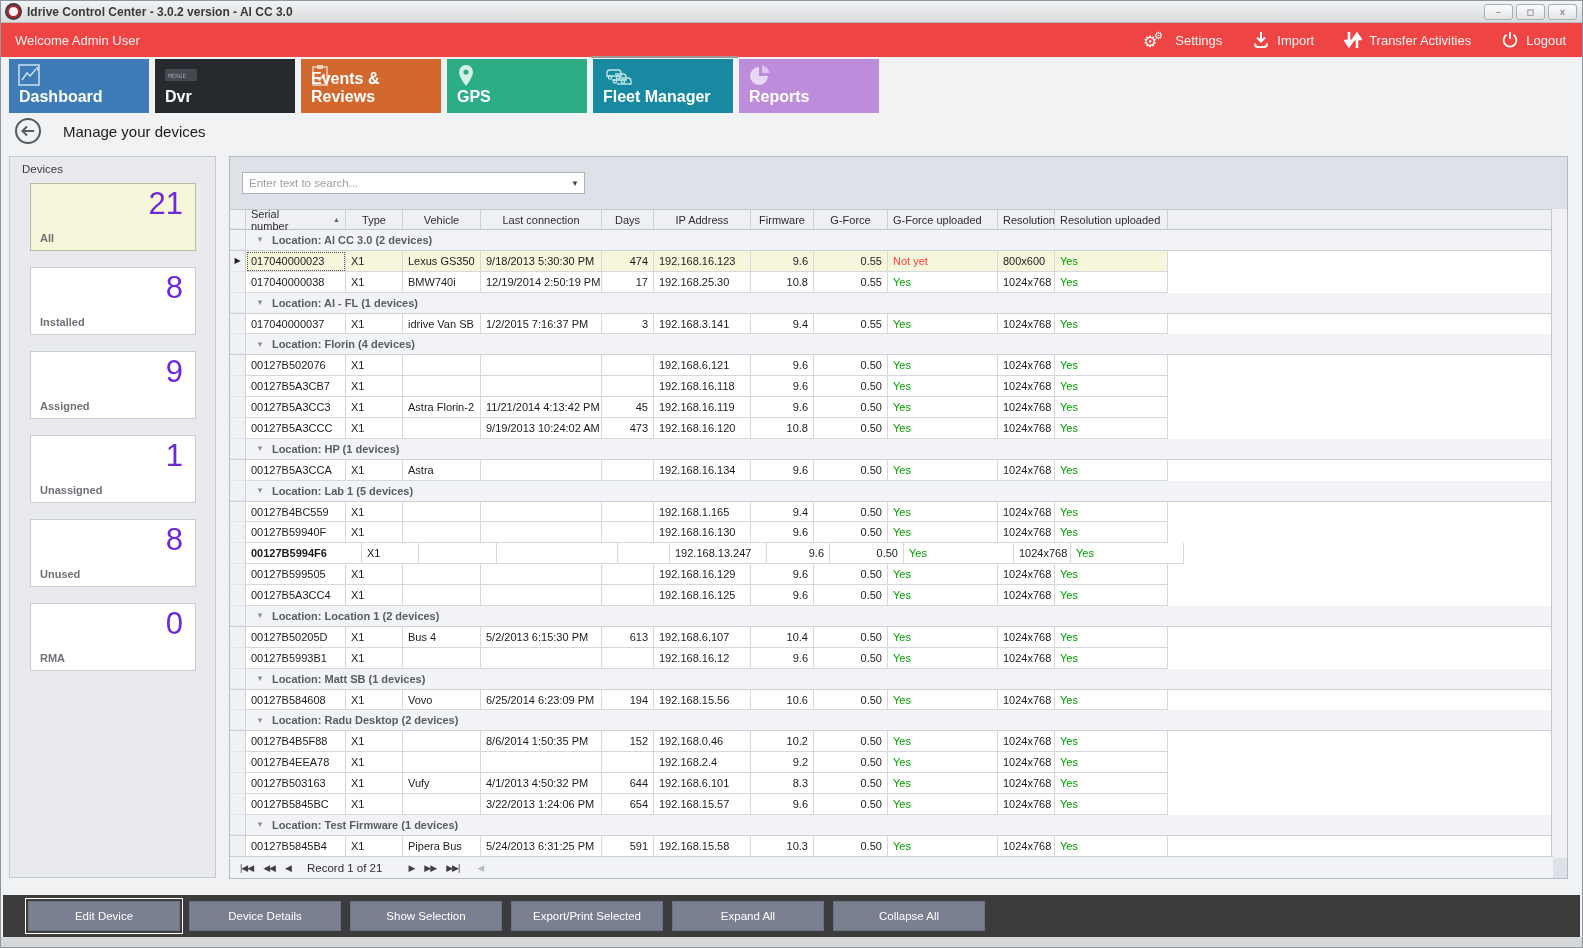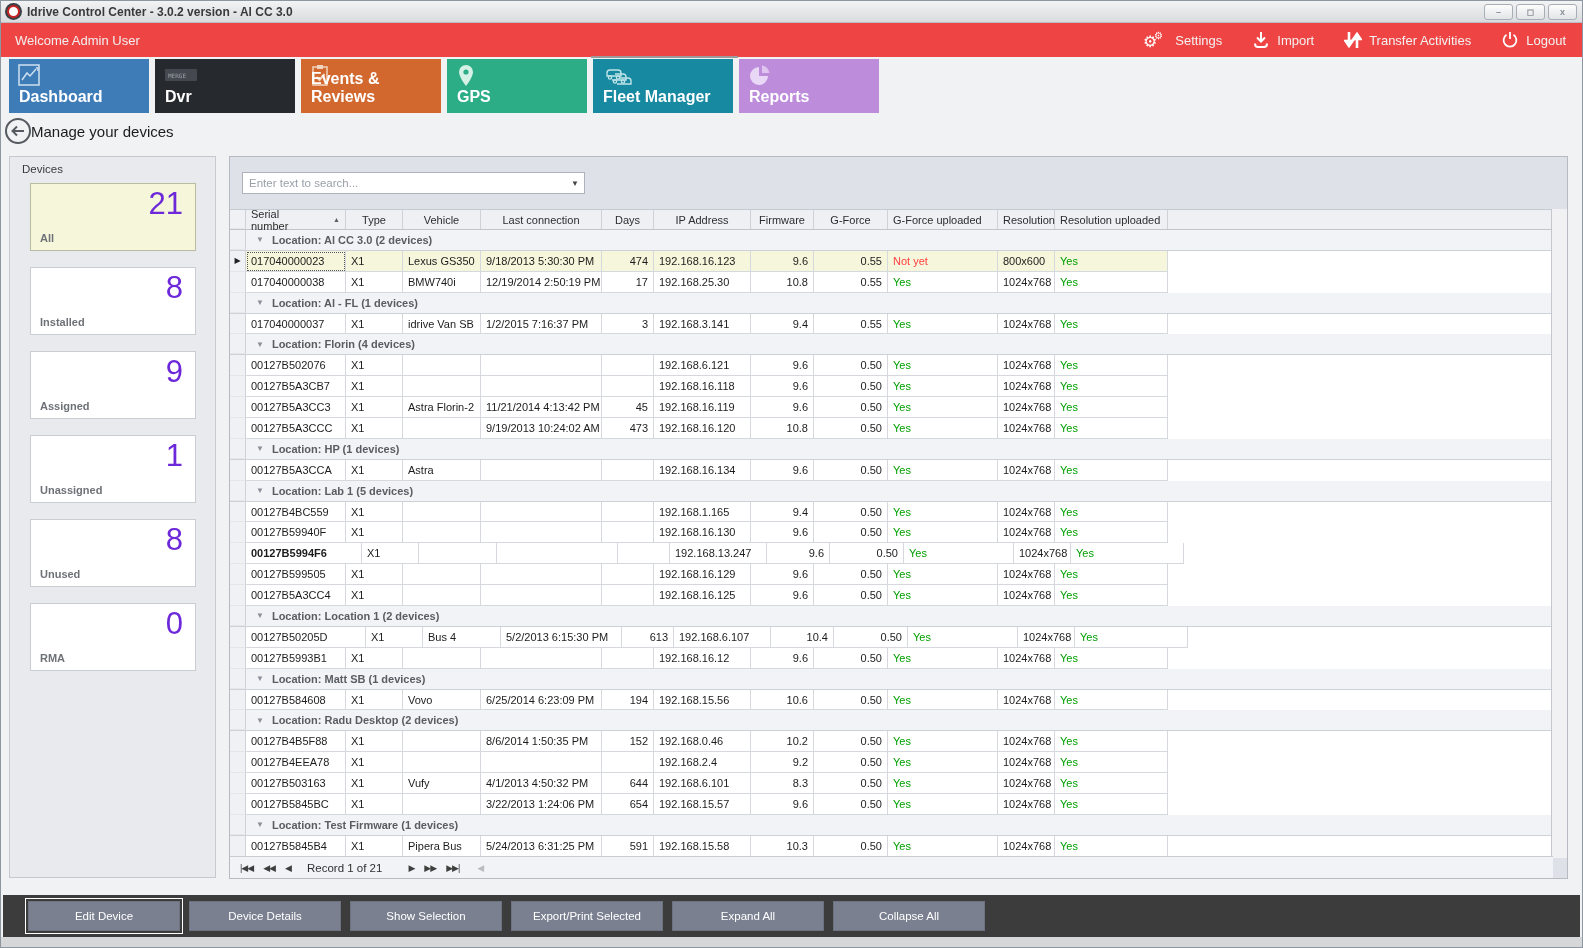--- a/index.html
+++ b/index.html
@@ -21,21 +21,21 @@
   .top-action svg { display:block; }
 
   
   .tabsbar { position:absolute; top:58px; left:8px; height:54px; display:flex; gap:6px; }
   .tab { position:relative; width:140px; height:54px; color:#fff; }
   .tab-indicator { position:absolute; top:-3px; left:-2px; right:-5px; height:2px; background:#9b9b9b; }
   .tab-icon { position:absolute; top:5px; left:9px; width:24px; height:24px; }
   .tab-label { position:absolute; bottom:7px; left:10px; font-size:16px; font-weight:bold; }
 
   
-  .page-head { position:absolute; top:117px; left:4px; display:flex; align-items:center; gap:0;justify-content:center; }
+  .page-head { position:absolute; top:117px; left:14px; display:flex; align-items:center; gap:22px;justify-content:center; }
   .back-btn { width:26px; height:26px; border-radius:50%; border:2px solid #555b61; display:flex; align-items:center; justify-content:center; background:transparent; }
   .page-title { font-size:15px; color:#1c1c1c; }
 
   
   .sidebar { position:absolute; top:155px; left:8px; width:207px; height:722px; background:#e9eaee; border:1px solid #c6c9d0; }
   .sidebar-title { font-size:11.5px; color:#3a3a3a; padding:6px 0 8px 12px; }
   .card { position:relative; width:166px; height:68px; margin:0 0 16px 20px; background:#fff; border:1px solid #c9ccd3; }
   .card.selected { background:#f6f6da; border-color:#b9bc9e; }
   .card-count { position:absolute; top:2px; right:12px; font-size:31px; color:#6d28d9; }
   .card-label { position:absolute; bottom:6px; left:9px; font-size:11px; font-weight:bold; color:#6e7176; }
@@ -512,21 +512,21 @@
           </div>
           <div class="grow group-row">
             <div class="gutter"></div>
             <div class="group-content">
               <span class="group-tri">▼</span>
               <span>Location: Location 1 (2 devices)</span>
             </div>
           </div>
           <div class="grow drow">
             <div class="gutter"></div>
-            <div class="cell" style="width: 120px;">00127B50205D</div>
+            <div class="cell" style="width: 100px;">00127B50205D</div>
             <div class="cell" style="width: 57px;">X1</div>
             <div class="cell" style="width: 78px;">Bus 4</div>
             <div class="cell" style="width: 121px;">5/2/2013 6:15:30 PM</div>
             <div class="cell right" style="width: 52px;">613</div>
             <div class="cell" style="width: 97px;">192.168.6.107</div>
             <div class="cell right" style="width: 63px;">10.4</div>
             <div class="cell right" style="width: 74px;">0.50</div>
             <div class="cell" style="width: 110px; color: rgb(0, 160, 0);">Yes</div>
             <div class="cell" style="width: 57px;">1024x768</div>
             <div class="cell" style="width: 113px; color: rgb(0, 160, 0);">Yes</div>

